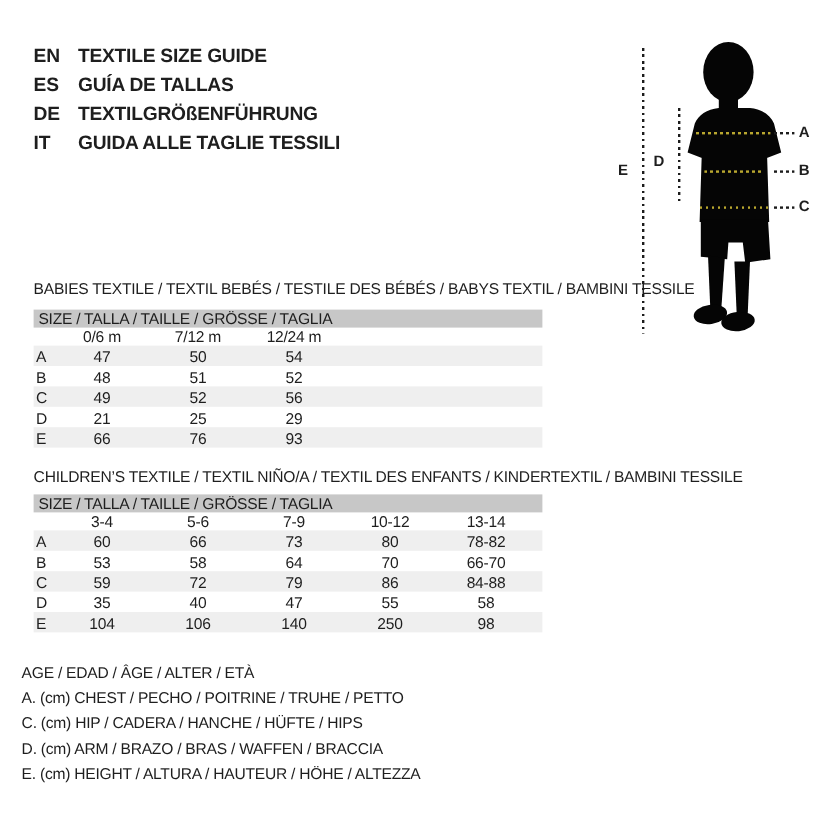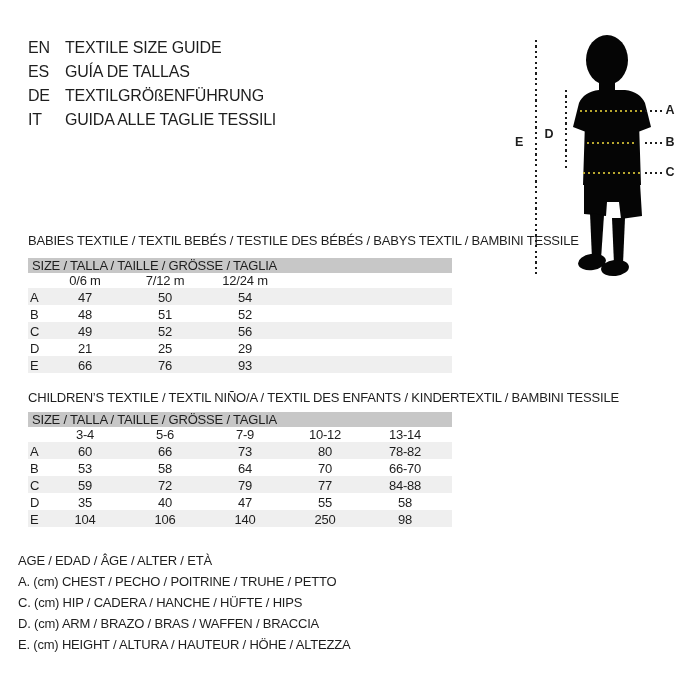--- a/index.html
+++ b/index.html
@@ -3,21 +3,21 @@
 <meta charset="utf-8">
 <style>
   * { margin:0; padding:0; box-sizing:border-box; }
   html,body { background:#ffffff; }
   body { font-family:"Liberation Sans", sans-serif; color:#1e1e1e; }
   .page { position:relative; width:700px; height:700px; background:#ffffff; overflow:hidden;
           letter-spacing:-0.2px; }
 
   
   .lang-list { position:absolute; left:28px; top:36px; }
-  .lang-row { display:flex; height:24px; align-items:center; font-size:16px; }
+  .lang-row { display:flex; height:24px; align-items:center; font-size:16px;font-weight:bold; }
   .lang-code { width:37px; }
 
   
   .silhouette { position:absolute; left:563px; top:33px; width:105px; height:245px; }
   .vdots { position:absolute; width:2px;
            background:repeating-linear-gradient(180deg,#1c1c1c 0 2.2px, transparent 2.2px 5.4px); }
   .hdots { position:absolute; height:2px;
            background:repeating-linear-gradient(90deg, currentColor 0 2.2px, transparent 2.2px 5px); }
   .hdots.gold { color:#b9a72f; }
   .hdots.dark { color:#1c1c1c; }
@@ -162,21 +162,21 @@
       <span class="tc">58</span>
       <span class="tc">64</span>
       <span class="tc">70</span>
       <span class="tc">66-70</span>
     </div>
     <div class="trow data">
       <span class="tl">C</span>
       <span class="tc">59</span>
       <span class="tc">72</span>
       <span class="tc">79</span>
-      <span class="tc">77</span>
+      <span class="tc">86</span>
       <span class="tc">84-88</span>
     </div>
     <div class="trow data">
       <span class="tl">D</span>
       <span class="tc">35</span>
       <span class="tc">40</span>
       <span class="tc">47</span>
       <span class="tc">55</span>
       <span class="tc">58</span>
     </div>

